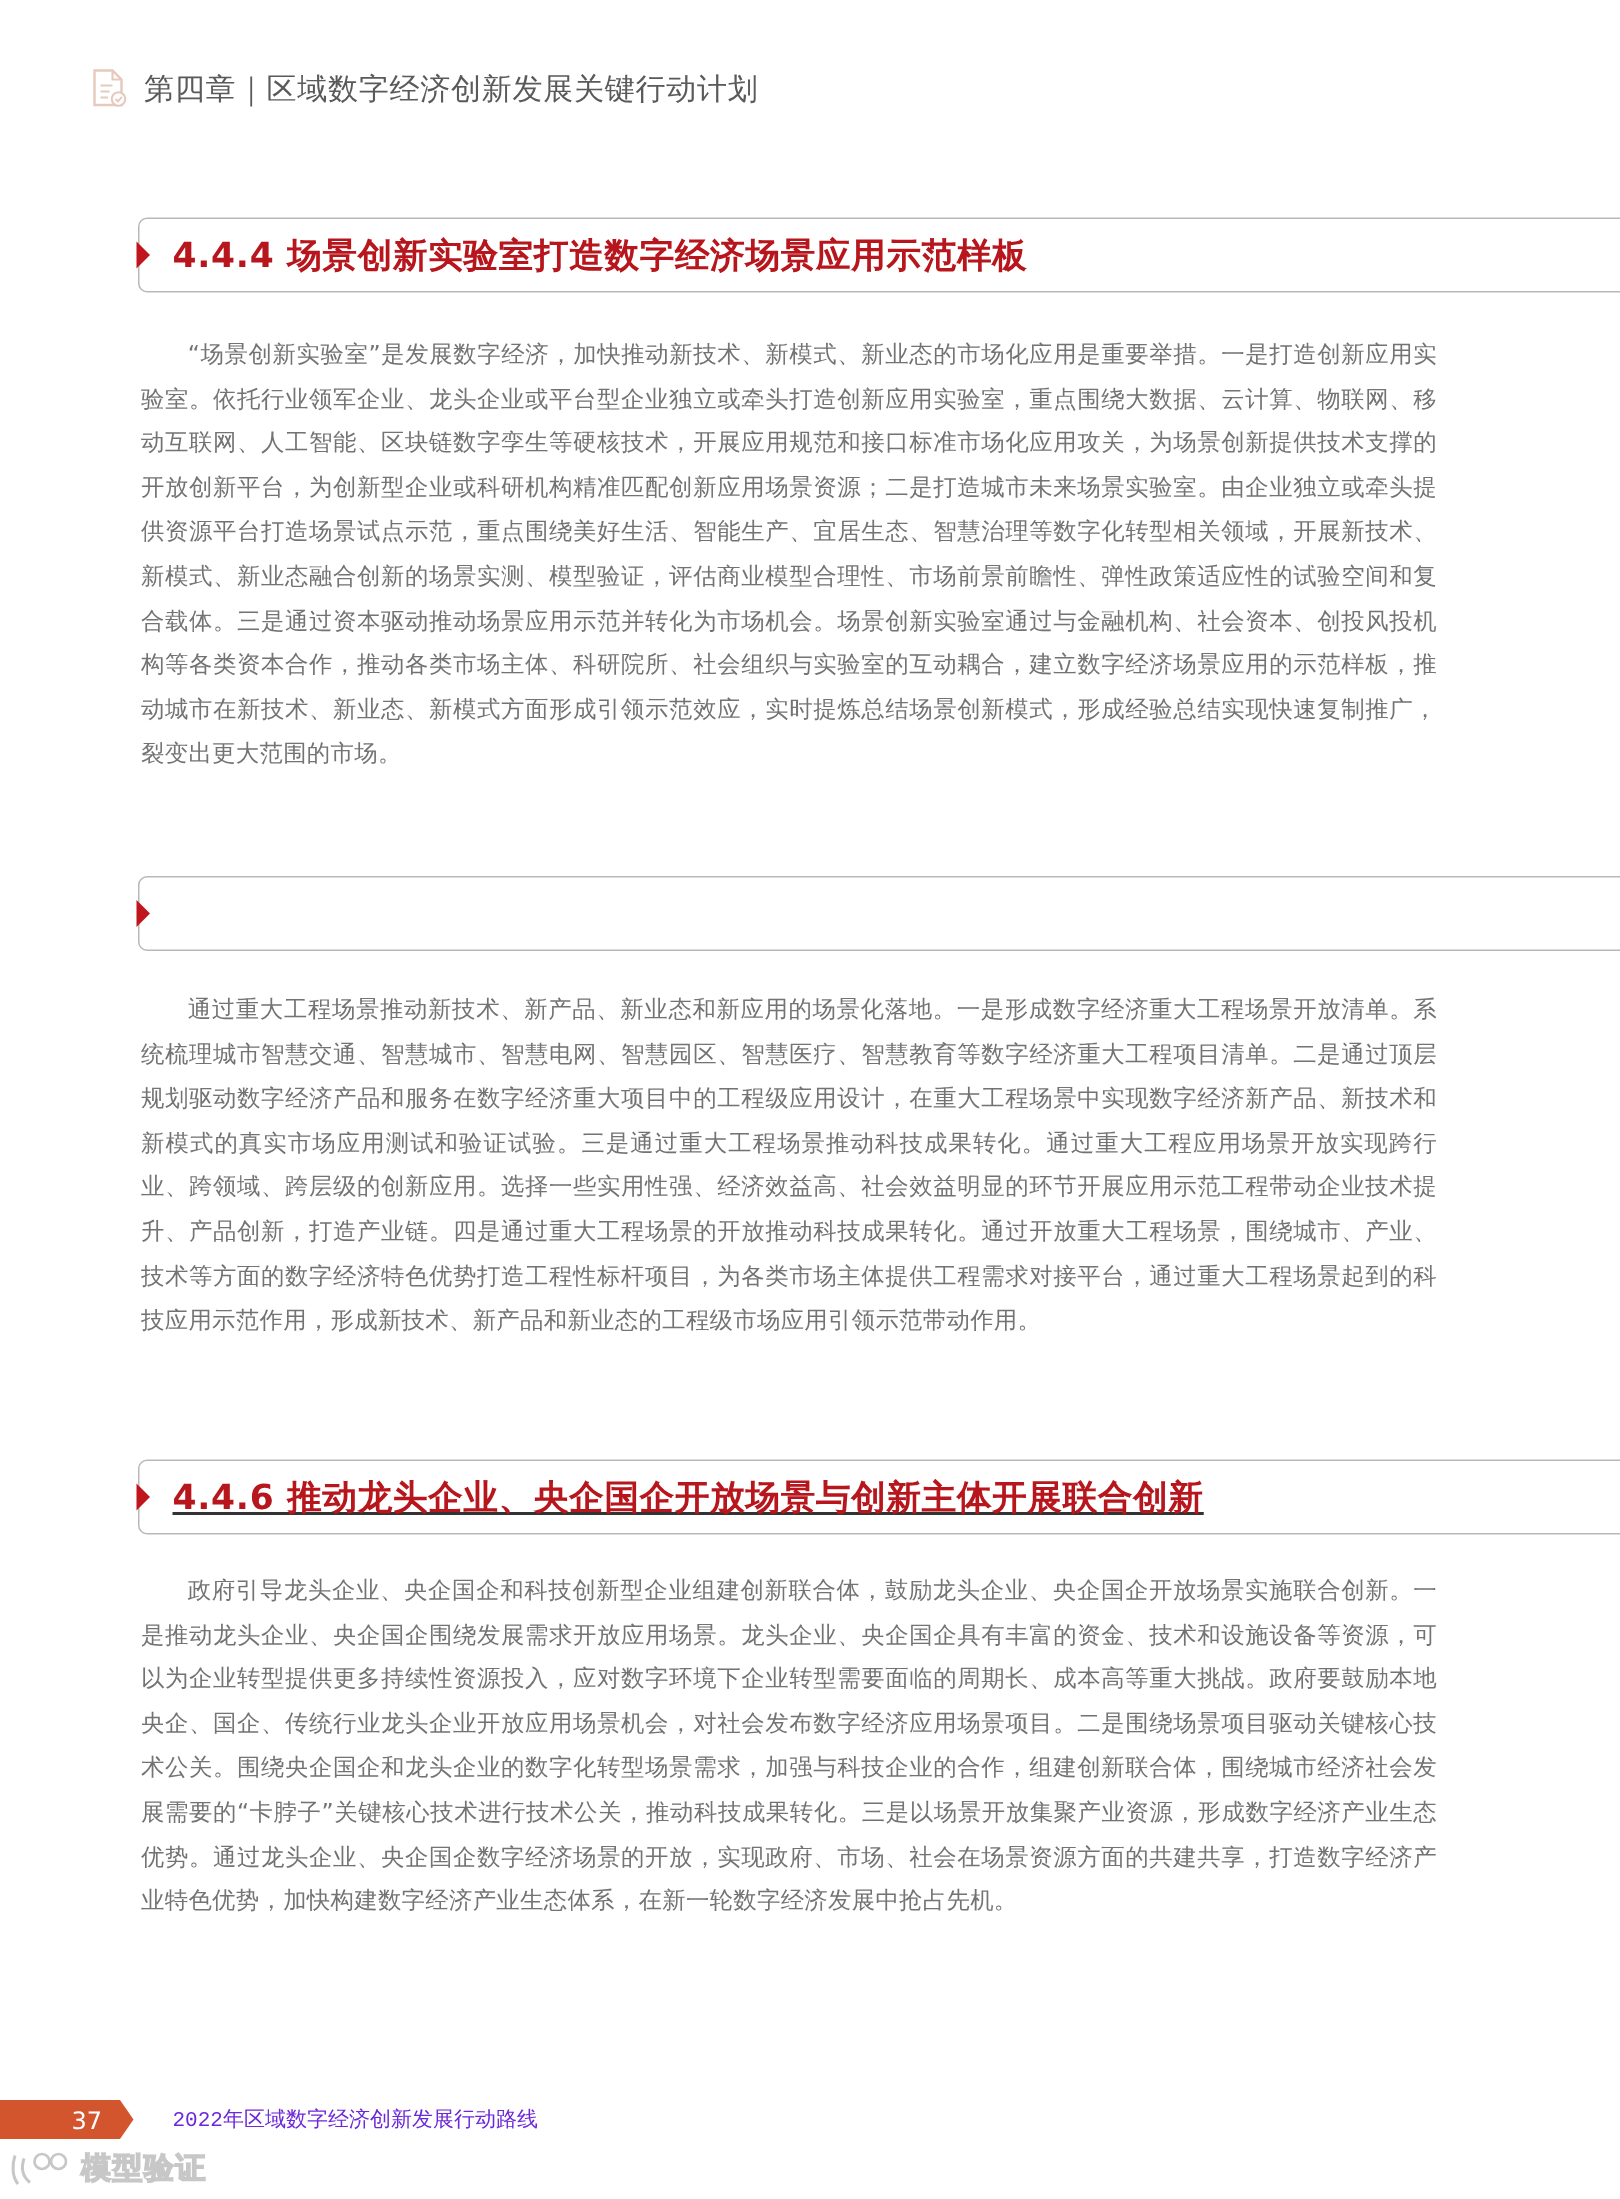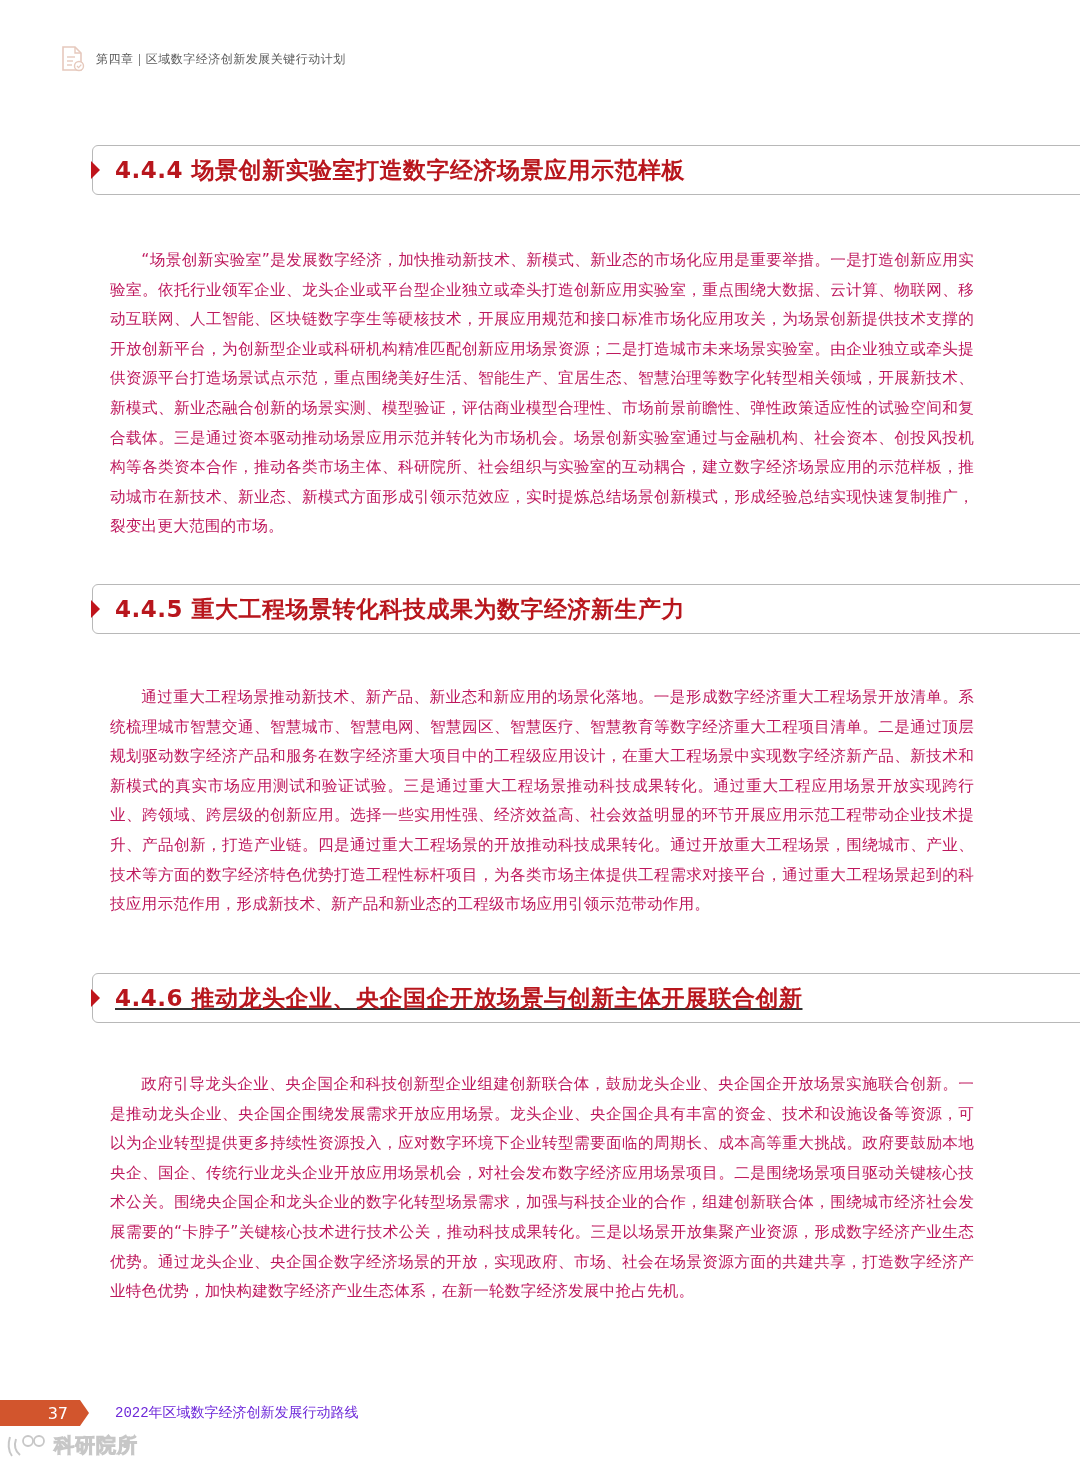--- a/index.html
+++ b/index.html
@@ -4,43 +4,43 @@
   <style>
     * { margin: 0; padding: 0; box-sizing: border-box; }
     html, body { width: 1080px; height: 1466px; background: #ffffff; overflow: hidden; }
     body { position: relative; font-family: "DejaVu Sans", "Liberation Sans", sans-serif; color: #333333; }
 
     .running-header {
       position: absolute; left: 60px; top: 44px; height: 30px;
       display: flex; align-items: center; gap: 10px;
     }
     .doc-icon { width: 26px; height: 28px; display: block; }
-    .running-header-text { font-size: 12px; color: #5a5a5a; letter-spacing: 0.5px; white-space: nowrap; }
+    .running-header-text { font-size: 20px; color: #5a5a5a; letter-spacing: 0.5px; white-space: nowrap; }
 
     .section-heading {
       position: absolute; left: 92px; width: 1028px; height: 50px;
       border: 1.5px solid #b8b8b8; border-radius: 6px;
       background: #ffffff;
       display: flex; align-items: center;
     }
     .section-heading .marker {
       position: absolute; left: -2px; top: 50%; transform: translateY(-50%);
       width: 0; height: 0;
       border-top: 9px solid transparent; border-bottom: 9px solid transparent;
       border-left: 9px solid #c0151c;
     }
     .section-heading .title {
       margin-left: 22px; font-size: 23px; font-weight: bold; color: #b8161d;
       white-space: nowrap; letter-spacing: 0.5px;
     }
 
     .paragraph {
-      position: absolute; left: 110px; width: 864px;
-      font-size: 15.6px; line-height: 29.6px; color: #be185d;
-      text-align: justify; text-indent: 2em; letter-spacing: 0.2px; margin-top: 24px;
+      position: absolute; left: 94px; width: 864px;
+      font-size: 15.6px; line-height: 29.6px; color: #737373;
+      text-align: justify; text-indent: 2em; letter-spacing: 0.2px;
     }
 
     .footer {
       position: absolute; left: 0; top: 1400px; height: 26px; display: flex; align-items: center; gap: 21px;
     }
     .page-tab {
       position: relative; width: 80px; height: 26px; background: #d2552d;
       color: #ffffff; font-size: 16px; display: flex; align-items: center; justify-content: flex-end;
       padding-right: 12px;
     }
@@ -78,21 +78,20 @@
 </div>
 
 <div class="section-heading" style="top:145px;">
   <span class="marker"></span>
   <span class="title">4.4.4 场景创新实验室打造数字经济场景应用示范样板</span>
 </div>
 <p class="paragraph" style="top:222px;">“场景创新实验室”是发展数字经济，加快推动新技术、新模式、新业态的市场化应用是重要举措。一是打造创新应用实验室。依托行业领军企业、龙头企业或平台型企业独立或牵头打造创新应用实验室，重点围绕大数据、云计算、物联网、移动互联网、人工智能、区块链数字孪生等硬核技术，开展应用规范和接口标准市场化应用攻关，为场景创新提供技术支撑的开放创新平台，为创新型企业或科研机构精准匹配创新应用场景资源；二是打造城市未来场景实验室。由企业独立或牵头提供资源平台打造场景试点示范，重点围绕美好生活、智能生产、宜居生态、智慧治理等数字化转型相关领域，开展新技术、新模式、新业态融合创新的场景实测、模型验证，评估商业模型合理性、市场前景前瞻性、弹性政策适应性的试验空间和复合载体。三是通过资本驱动推动场景应用示范并转化为市场机会。场景创新实验室通过与金融机构、社会资本、创投风投机构等各类资本合作，推动各类市场主体、科研院所、社会组织与实验室的互动耦合，建立数字经济场景应用的示范样板，推动城市在新技术、新业态、新模式方面形成引领示范效应，实时提炼总结场景创新模式，形成经验总结实现快速复制推广，裂变出更大范围的市场。</p>
 
 <div class="section-heading" style="top:584px;">
   <span class="marker"></span>
-  <span class="title">4.4.5 重大工程场景转化科技成果为数字经济新生产力</span>
 </div>
 <p class="paragraph" style="top:659px;">通过重大工程场景推动新技术、新产品、新业态和新应用的场景化落地。一是形成数字经济重大工程场景开放清单。系统梳理城市智慧交通、智慧城市、智慧电网、智慧园区、智慧医疗、智慧教育等数字经济重大工程项目清单。二是通过顶层规划驱动数字经济产品和服务在数字经济重大项目中的工程级应用设计，在重大工程场景中实现数字经济新产品、新技术和新模式的真实市场应用测试和验证试验。三是通过重大工程场景推动科技成果转化。通过重大工程应用场景开放实现跨行业、跨领域、跨层级的创新应用。选择一些实用性强、经济效益高、社会效益明显的环节开展应用示范工程带动企业技术提升、产品创新，打造产业链。四是通过重大工程场景的开放推动科技成果转化。通过开放重大工程场景，围绕城市、产业、技术等方面的数字经济特色优势打造工程性标杆项目，为各类市场主体提供工程需求对接平台，通过重大工程场景起到的科技应用示范作用，形成新技术、新产品和新业态的工程级市场应用引领示范带动作用。</p>
 
 <div class="section-heading" style="top:973px;text-decoration:underline;">
   <span class="marker"></span>
   <span class="title">4.4.6 推动龙头企业、央企国企开放场景与创新主体开展联合创新</span>
 </div>
 <p class="paragraph" style="top:1046px;">政府引导龙头企业、央企国企和科技创新型企业组建创新联合体，鼓励龙头企业、央企国企开放场景实施联合创新。一是推动龙头企业、央企国企围绕发展需求开放应用场景。龙头企业、央企国企具有丰富的资金、技术和设施设备等资源，可以为企业转型提供更多持续性资源投入，应对数字环境下企业转型需要面临的周期长、成本高等重大挑战。政府要鼓励本地央企、国企、传统行业龙头企业开放应用场景机会，对社会发布数字经济应用场景项目。二是围绕场景项目驱动关键核心技术公关。围绕央企国企和龙头企业的数字化转型场景需求，加强与科技企业的合作，组建创新联合体，围绕城市经济社会发展需要的“卡脖子”关键核心技术进行技术公关，推动科技成果转化。三是以场景开放集聚产业资源，形成数字经济产业生态优势。通过龙头企业、央企国企数字经济场景的开放，实现政府、市场、社会在场景资源方面的共建共享，打造数字经济产业特色优势，加快构建数字经济产业生态体系，在新一轮数字经济发展中抢占先机。</p>
 
 <div class="footer">
@@ -102,14 +101,14 @@
   <span class="footer-title">2022年区域数字经济创新发展行动路线</span>
 </div>
 
 <div class="watermark">
   <svg class="watermark-logo" viewBox="0 0 44 26">
     <path d="M4 4 C2 10 2 18 6 23" fill="none" stroke="#9a9a9a" stroke-width="2"></path>
     <path d="M10 6 C8 12 9 18 14 22" fill="none" stroke="#9a9a9a" stroke-width="2"></path>
     <circle cx="22" cy="8" r="5" fill="none" stroke="#9a9a9a" stroke-width="1.8"></circle>
     <circle cx="33" cy="8" r="5" fill="none" stroke="#9a9a9a" stroke-width="1.8"></circle>
   </svg>
-  <span class="watermark-text">科研院所</span>
+  <span class="watermark-text">模型验证</span>
 </div>
 
 </body></html>

